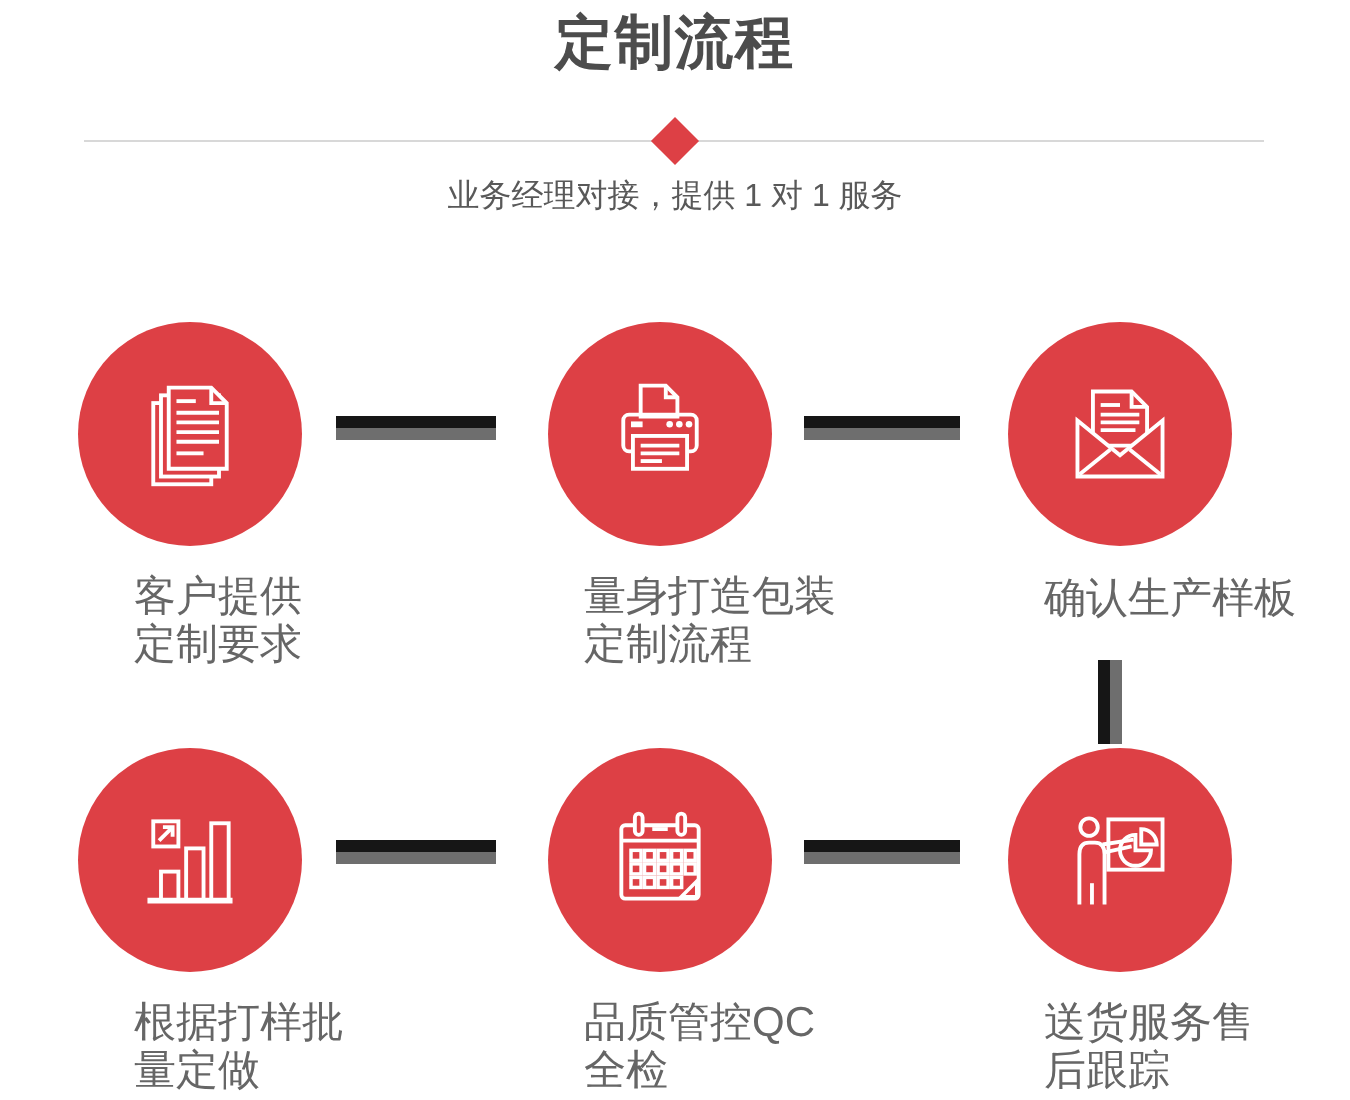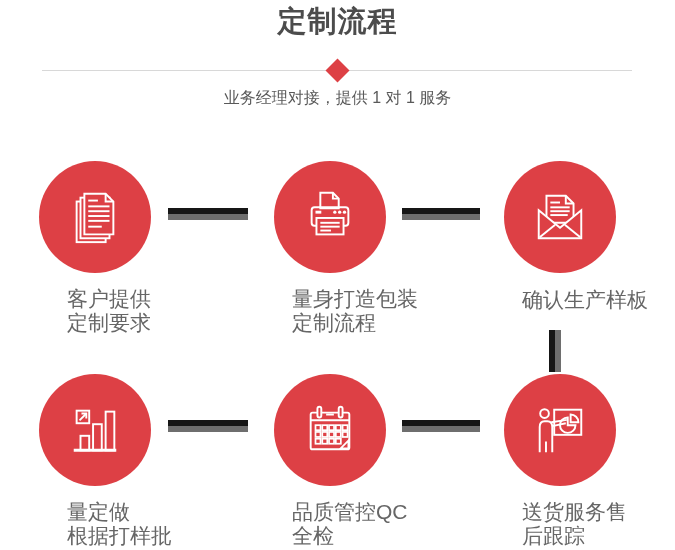--- a/index.html
+++ b/index.html
@@ -119,22 +119,22 @@
       <line class="thick" x1="8" y1="51" x2="52" y2="51"></line>
       <rect x="15" y="36" width="9" height="15"></rect>
       <rect x="28" y="24" width="9" height="27"></rect>
       <rect x="41" y="11" width="9" height="40"></rect>
       <rect x="11" y="10" width="13" height="13"></rect>
       <line x1="14" y1="20" x2="20.5" y2="13.5"></line>
       <path d="M16,13 H21 V18"></path>
     </svg>
   </div>
   <div class="step-label" style="left:67px;top:500px;">
+    <div>根据打样批</div>
     <div>量定做</div>
-    <div>根据打样批</div>
   </div>
 
   <div class="circle" style="left:274px;top:374px;">
     <svg class="ic" viewBox="0 0 60 60">
       <rect x="10" y="12" width="40" height="38" rx="2"></rect>
       <line x1="10" y1="20" x2="50" y2="20"></line>
       <line x1="26" y1="14" x2="34" y2="14"></line>
       <rect class="bg" x="17" y="6" width="4" height="11" rx="2"></rect>
       <rect class="bg" x="39" y="6" width="4" height="11" rx="2"></rect>
       <rect class="thin" x="15" y="25" width="5.2" height="5.2"></rect>

